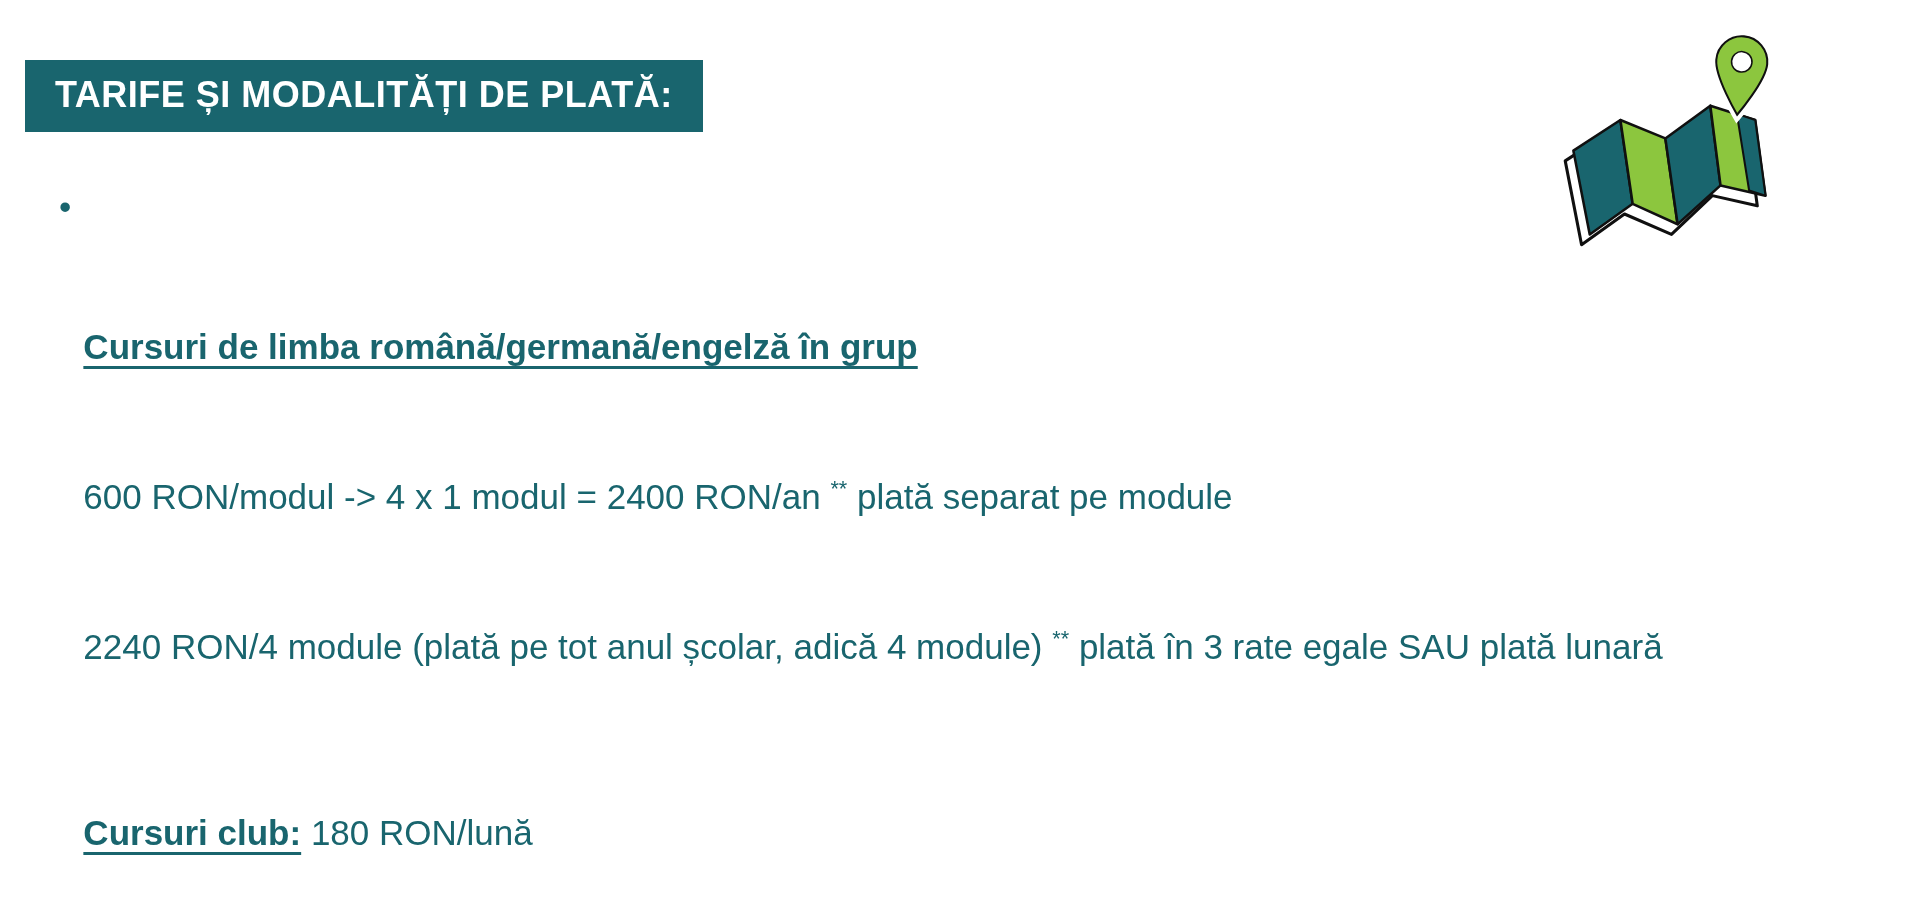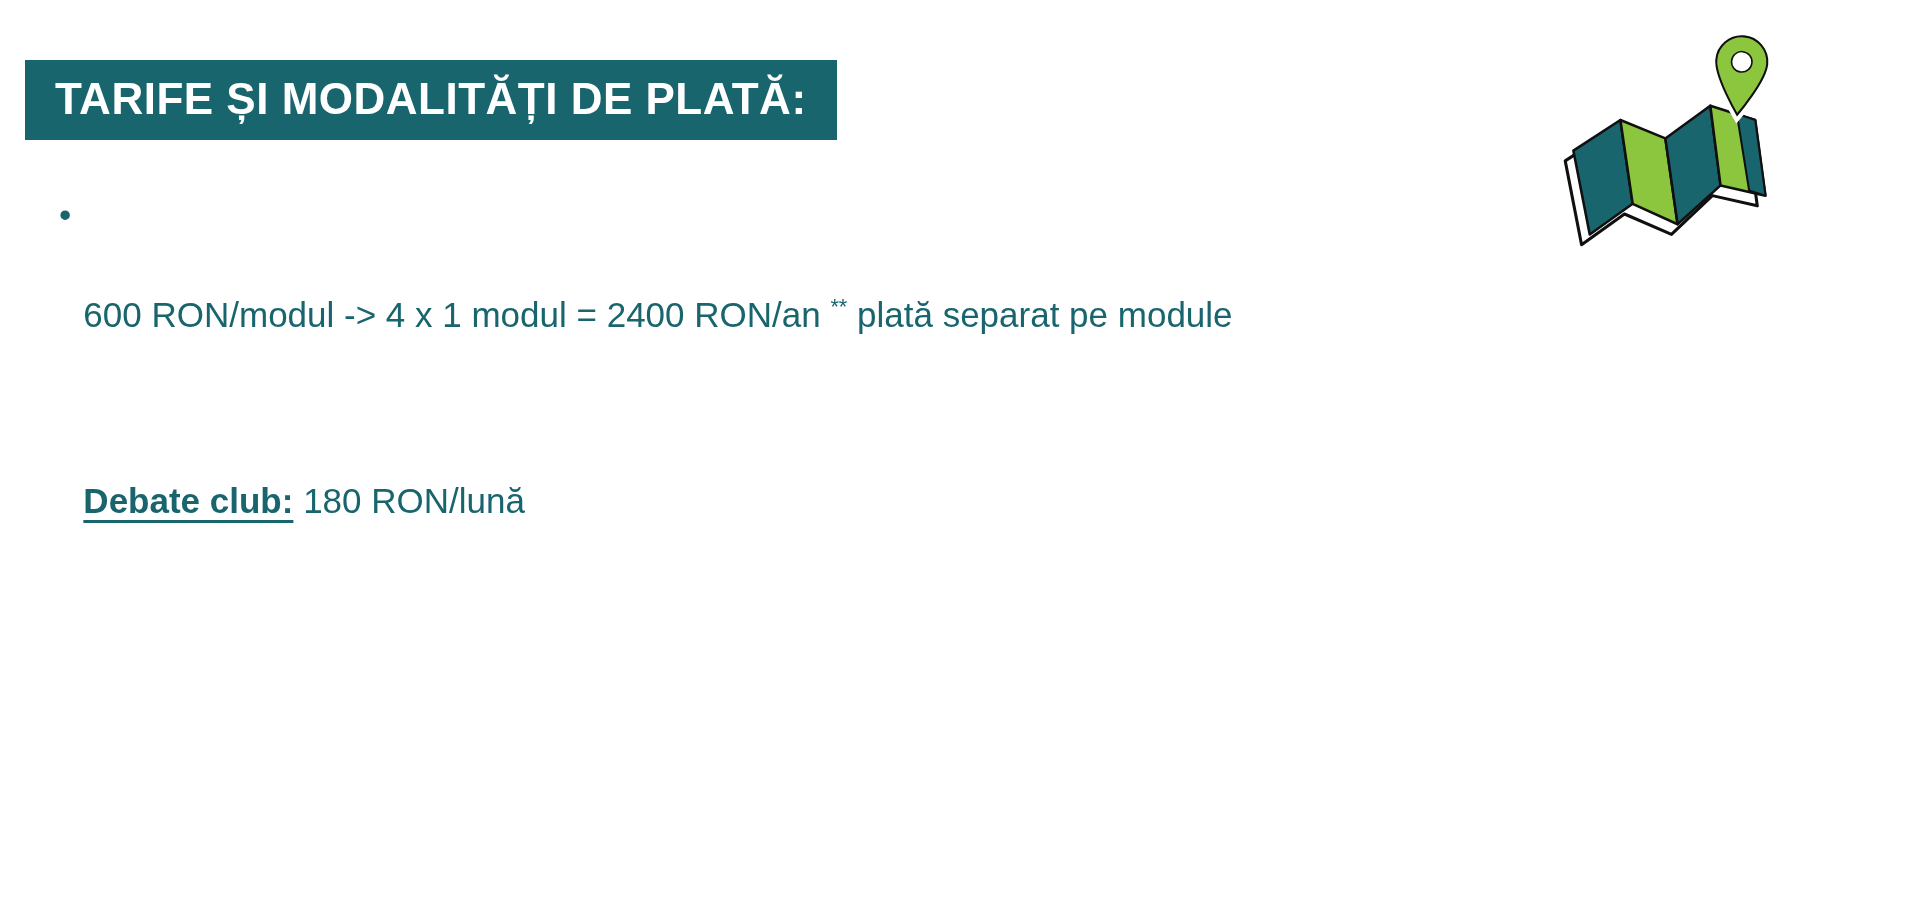--- a/index.html
+++ b/index.html
@@ -16,21 +16,21 @@
     background:var(--white);
     overflow:hidden;
     color:var(--teal);
   }
   .banner{
     display:inline-block;
     margin:60px 0 0 25px;
     padding:14px 30px 16px 30px;
     background:var(--teal);
     color:var(--white);
-    font-size:44px;
+    font-size:36px;
     font-weight:bold;
     letter-spacing:0.5px;
   }
   .content{padding-left:25px;}
   .content p{white-space:pre-wrap;font-size:35px;line-height:50px;color:var(--teal);}
   .bullet-row{display:flex;align-items:baseline;}
   .dot{margin:0 20px 0 34px;font-size:35px;}
   .b1{margin-top:50px;}
   .heading{margin-top:40px;}
   .bu{
@@ -60,28 +60,34 @@
   <div class="banner">
     <span>TARIFE ȘI MODALITĂȚI DE PLATĂ:</span>
   </div>
 
   <div class="content">
 
     <p class="bullet-row b1">
       <span class="dot">•</span>
     </p>
 
+    <p class="heading">
+      <span class="bu">Cursuri de limba română/germană/engelză în grup</span>
+    </p>
 
     <p>
       <span>600 RON/modul -&gt; 4 x 1 modul = 2400 RON/an </span><sup class="stars">**</sup><span> plată separat pe module</span>
     </p>
 
+    <p>
+      <span>2240 RON/4 module (plată pe tot anul școlar, adică 4 module) </span><sup class="stars">**</sup><span> plată în 3 rate egale SAU plată lunară</span>
+    </p>
 
     <p class="debate-group">
-      <span class="bu">Debate club:</span><span> 180 RON/lună</span>
+      <span class="bu">Cursuri club:</span><span> 180 RON/lună</span>
     </p>
 
   </div>
 
   <div class="map-logo">
     <svg class="logo-svg" viewBox="0 0 230 220">
 
       <g transform="translate(-8,10)">
         <path d="M18 118 L64 88 L108 106 L152 74 L196 88 L206 162 L162 152 L122 190 L76 170 L34 200 Z" fill="none" stroke="#101010" stroke-width="3" stroke-linejoin="round"></path>
       </g>

